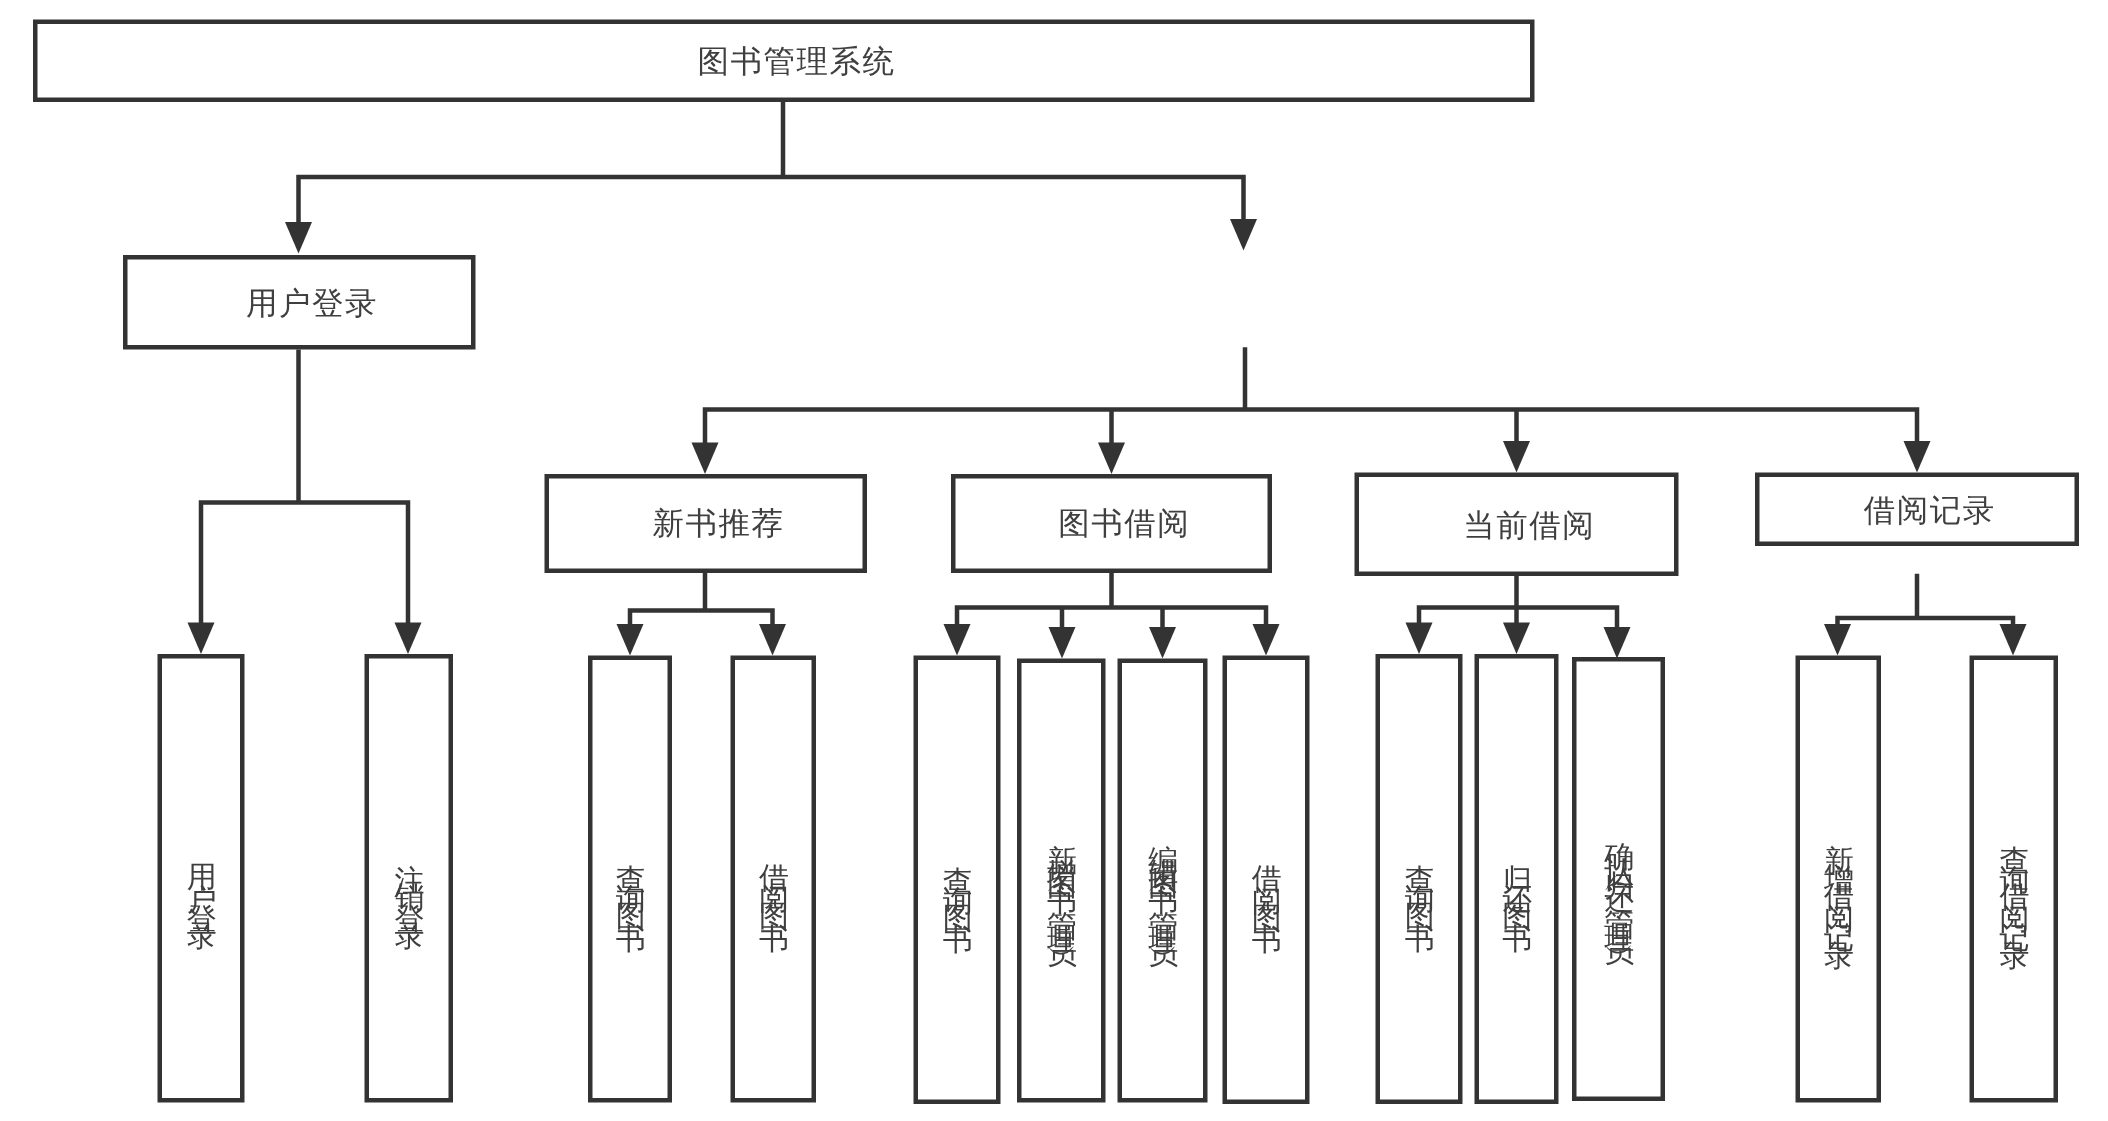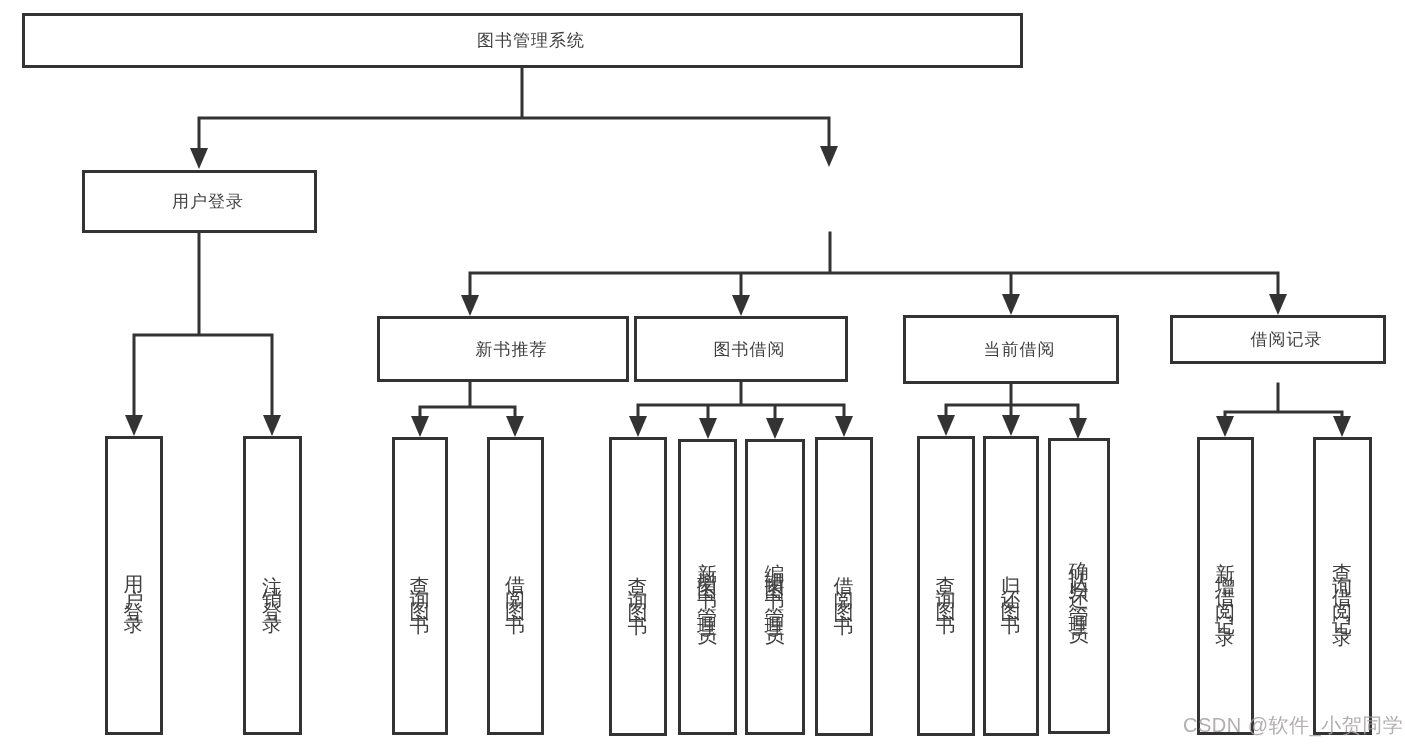--- a/index.html
+++ b/index.html
@@ -21,21 +21,21 @@
     position: absolute;
     box-sizing: border-box;
     border: 3px solid #333333;
     background: #ffffff;
     display: flex;
     align-items: center;
     justify-content: center;
     color: #3f3f3f;
   }
   .hnode {
-    font-size: 17px;
+    font-size: 21px;
     letter-spacing: 1px;
     white-space: nowrap;
     padding-left: 17px;
   }
   .vnode {
     font-size: 20px;
     writing-mode: vertical-rl;
     text-orientation: mixed;
     letter-spacing: 13px;
     line-height: 1.1;
@@ -85,21 +85,21 @@
       <polygon points="1069,418 1087,418 1078,439"></polygon>
       <polygon points="1216,416 1234,416 1225,437"></polygon>
       <polygon points="1333,416 1351,416 1342,437"></polygon>
     </g>
   </svg>
 
   <div class="node hnode" style="left:22px; top:13px; width:1001px; height:55px;">图书管理系统</div>
 
   <div class="node hnode" style="left:82px; top:170px; width:235px; height:63px;">用户登录</div>
 
-  <div class="node hnode" style="left:377px; top:316px; width:252px; height:66px;">新书推荐</div>
+  <div class="node hnode" style="left:363px; top:316px; width:215px; height:66px;">新书推荐</div>
   <div class="node hnode" style="left:634px; top:316px; width:214px; height:66px;">图书借阅</div>
   <div class="node hnode" style="left:903px; top:315px; width:216px; height:69px;">当前借阅</div>
   <div class="node hnode" style="left:1170px; top:315px; width:216px; height:49px;">借阅记录</div>
 
   <div class="node vnode" style="left:105px; top:436px; width:58px; height:299px;">用户登录</div>
   <div class="node vnode" style="left:243px; top:436px; width:59px; height:299px;">注销登录</div>
 
   <div class="node vnode" style="left:392px; top:437px; width:56px; height:298px;">查询图书</div>
   <div class="node vnode" style="left:487px; top:437px; width:57px; height:298px;">借阅图书</div>
 
@@ -108,15 +108,14 @@
   <div class="node vnode tight" style="left:745px; top:439px; width:60px; height:296px;">编辑图书（管理员）</div>
   <div class="node vnode" style="left:815px; top:437px; width:58px; height:299px;">借阅图书</div>
 
   <div class="node vnode" style="left:917px; top:436px; width:58px; height:300px;">查询图书</div>
   <div class="node vnode" style="left:983px; top:436px; width:56px; height:300px;">归还图书</div>
   <div class="node vnode tight" style="left:1048px; top:438px; width:62px; height:296px;">确认归还（管理员）</div>
 
   <div class="node vnode" style="left:1197px; top:437px; width:57px; height:298px;">新增借阅记录</div>
   <div class="node vnode" style="left:1313px; top:437px; width:59px; height:298px;">查询借阅记录</div>
 
-  <div id="watermark">CSDN @软件_小贺同学</div>
 
 </div>
 
 </body></html>

